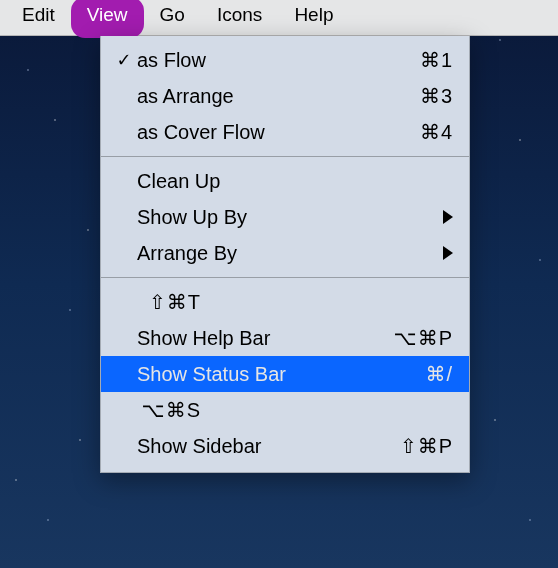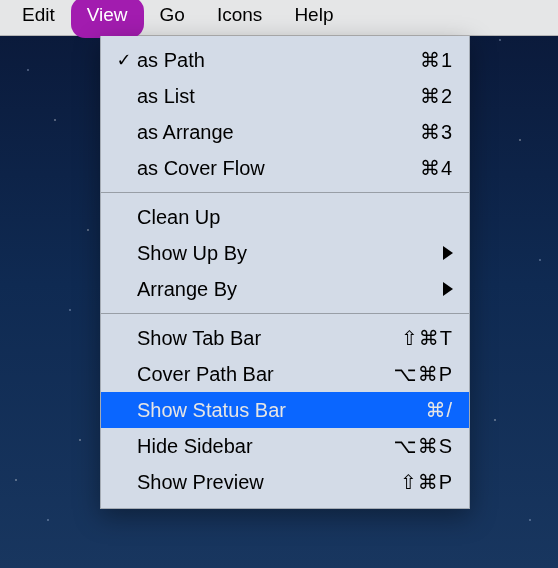--- a/index.html
+++ b/index.html
@@ -115,27 +115,22 @@
   <div class="menubar-item active">View</div>
   <div class="menubar-item">Go</div>
   <div class="menubar-item">Icons</div>
   <div class="menubar-item">Help</div>
 </div>
 
 <div class="dropdown">
 
   <div class="menu-row">
     <span class="check-col">✓</span>
-    <span class="label-col">as Path</span>
+    <span class="label-col">as Flow</span>
     <span class="accel-col">⌘1</span>
-  </div>
-  <div class="menu-row">
-    <span class="check-col"></span>
-    <span class="label-col">as List</span>
-    <span class="accel-col">⌘2</span>
   </div>
   <div class="menu-row">
     <span class="check-col"></span>
     <span class="label-col">as Arrange</span>
     <span class="accel-col">⌘3</span>
   </div>
   <div class="menu-row">
     <span class="check-col"></span>
     <span class="label-col">as Cover Flow</span>
     <span class="accel-col">⌘4</span>
@@ -159,37 +154,35 @@
     <span class="check-col"></span>
     <span class="label-col">Arrange By</span>
     <span class="accel-col"></span>
     <span class="subarrow-col"><span class="arrow"></span></span>
   </div>
 
   <div class="menu-sep"></div>
 
   <div class="menu-row">
     <span class="check-col"></span>
-    <span class="label-col">Show Tab Bar</span>
     <span class="accel-col">⇧⌘T</span>
   </div>
   <div class="menu-row">
     <span class="check-col"></span>
-    <span class="label-col">Cover Path Bar</span>
+    <span class="label-col">Show Help Bar</span>
     <span class="accel-col">⌥⌘P</span>
   </div>
   <div class="menu-row highlight">
     <span class="check-col"></span>
     <span class="label-col">Show Status Bar</span>
     <span class="accel-col">⌘/</span>
   </div>
   <div class="menu-row">
     <span class="check-col"></span>
-    <span class="label-col">Hide Sidebar</span>
     <span class="accel-col">⌥⌘S</span>
   </div>
   <div class="menu-row">
     <span class="check-col"></span>
-    <span class="label-col">Show Preview</span>
+    <span class="label-col">Show Sidebar</span>
     <span class="accel-col">⇧⌘P</span>
   </div>
 
 </div>
 
 </body></html>

